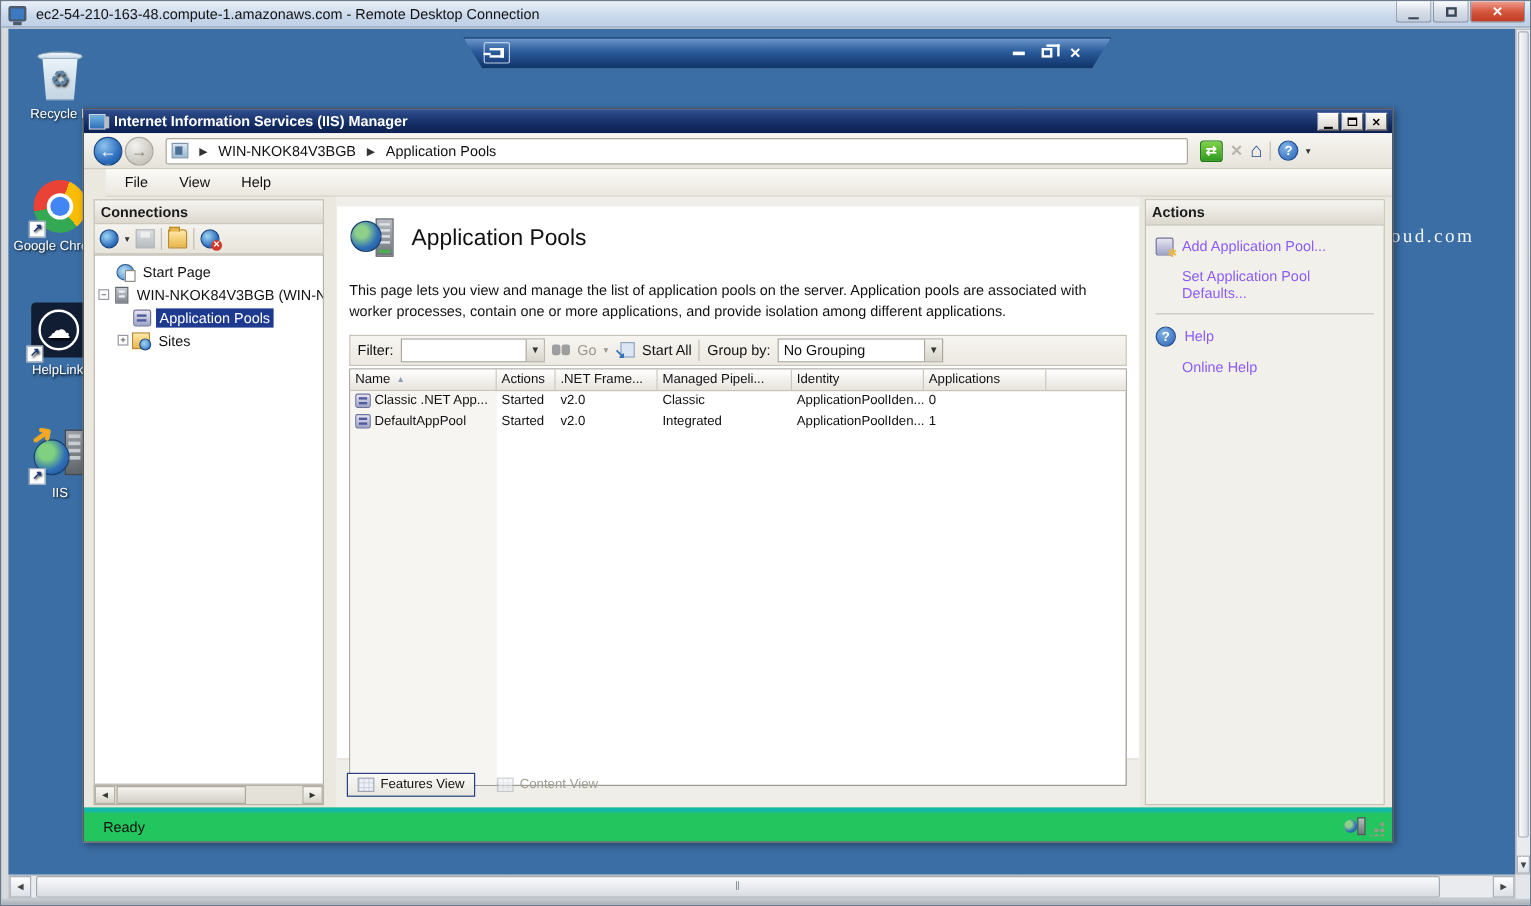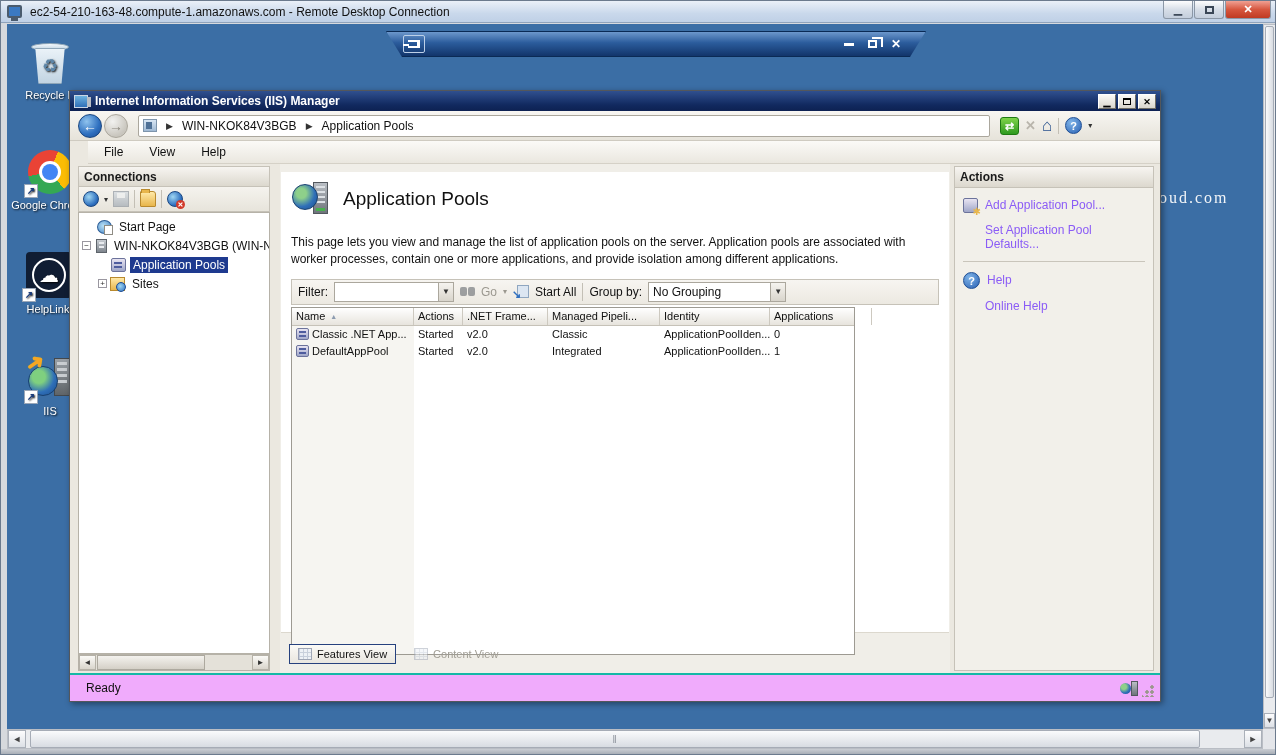--- a/index.html
+++ b/index.html
@@ -177,21 +177,21 @@
   .combo .dd { width:15px; height:100%; background:linear-gradient(#F5F3EF,#D9D5CC); border-left:1px solid #ABA79D;
     font-size:8px; color:#333; display:flex; align-items:center; justify-content:center; }
   .binoc { display:flex; gap:1px; opacity:.5; }
   .binoc i { width:7px; height:9px; background:#4A5058; border-radius:2px; }
   .disabled-txt { color:#9B988F; }
   .showall-ic { position:relative; width:16px; height:14px; }
   .showall-ic:before { content:""; position:absolute; right:0; top:0; width:10px; height:11px; background:#DCE6F2; border:1px solid #8FA6C0; }
   .showall-ic:after { content:"↘"; position:absolute; left:-1px; bottom:-2px; color:#2E6FBF; font-size:11px; font-weight:bold; }
   .vsep { width:1px; height:18px; background:#C3BFB5; }
 
-  .tbl { position:relative; margin:2px 10px 0 10px; width:564px; height:348px; border:1px solid #9D9A92; background:#fff; }
+  .tbl { position:relative; margin:2px 10px 0 10px; width:648px; height:348px; border:1px solid #9D9A92; background:#fff; }
   .tbl-grid { display:grid; grid-template-columns:122px 49px 85px 112px 110px 102px 1fr; }
   .tbl-headrow { background:linear-gradient(#FFFFFF,#E7E4DD); border-bottom:1px solid #C6C2B8; height:18px; }
   .th { border-right:1px solid #CDC9C0; padding:2px 4px; font-size:11px; color:#111; display:flex; align-items:center; gap:5px; }
   .sort-up { font-size:7px; color:#8C9BB0; }
   .name-shade { position:absolute; left:0; top:18px; width:122px; bottom:0; background:#F6F5F1; }
   .tbl-row { position:relative; height:17px; }
   .td { padding:1px 4px; font-size:11px; color:#111; display:flex; align-items:center; white-space:nowrap; overflow:hidden; }
   .row-ic { width:13px; height:12px; flex:none; margin-right:3px; background:linear-gradient(#E8E4F2,#9FA6C8);
     border:1px solid #6C739B; border-radius:2px; position:relative; }
   .row-ic:after { content:""; position:absolute; left:2px; top:2px; width:7px; height:2px; background:#4E5C9E; box-shadow:0 4px 0 #4E5C9E; }
@@ -208,21 +208,21 @@
   .panel-actions { position:absolute; left:884px; top:2px; width:200px; bottom:2px; background:#F2F0EA;
     border:1px solid #C6C2B8; }
   .act-body { padding:10px 8px 0 8px; font-size:12px; }
   .act-row { display:flex; align-items:flex-start; gap:7px; margin-bottom:10px; }
   .act-link { color:#8b5cf6; }
   .act-ic-add { width:15px; height:15px; position:relative; background:linear-gradient(#E8E4F2,#9FA6C8); border:1px solid #6C739B; border-radius:2px; }
   .act-ic-add:after { content:"✱"; position:absolute; right:-4px; bottom:-5px; color:#E8B64C; font-size:10px; }
   .act-sep { height:1px; background:#C9C5BB; margin:4px 0 10px; }
   .act-indent { margin-left:22px; }
 
-  .iis-status { position:absolute; left:0; bottom:0; right:0; height:28px; background:#f0abfc; border-top:2px solid #14b8a6;
+  .iis-status { position:absolute; left:0; bottom:0; right:0; height:28px; background:#22c55e; border-top:4px solid #14b8a6;
     font-size:12px; color:#111; display:flex; align-items:center; padding-left:16px; }
   .status-right { position:absolute; right:6px; bottom:4px; display:flex; align-items:flex-end; gap:4px; }
   .mini-srv { position:relative; width:18px; height:16px; }
   .mini-srv .g { position:absolute; left:0; top:2px; width:11px; height:11px; border-radius:50%;
      background:radial-gradient(circle at 35% 35%, #8ED08A 0 25%, #2F6FB8 60%, #1B4E8C); }
   .mini-srv .t { position:absolute; right:0; top:0; width:7px; height:15px; background:linear-gradient(#B9BEC4,#6E747B); border:1px solid #53585E; }
   .grip { width:12px; height:12px; background:
      radial-gradient(circle at 10px 2px,#9B978D 1.5px,transparent 2px),
      radial-gradient(circle at 10px 7px,#9B978D 1.5px,transparent 2px),
      radial-gradient(circle at 5px 7px,#9B978D 1.5px,transparent 2px),

